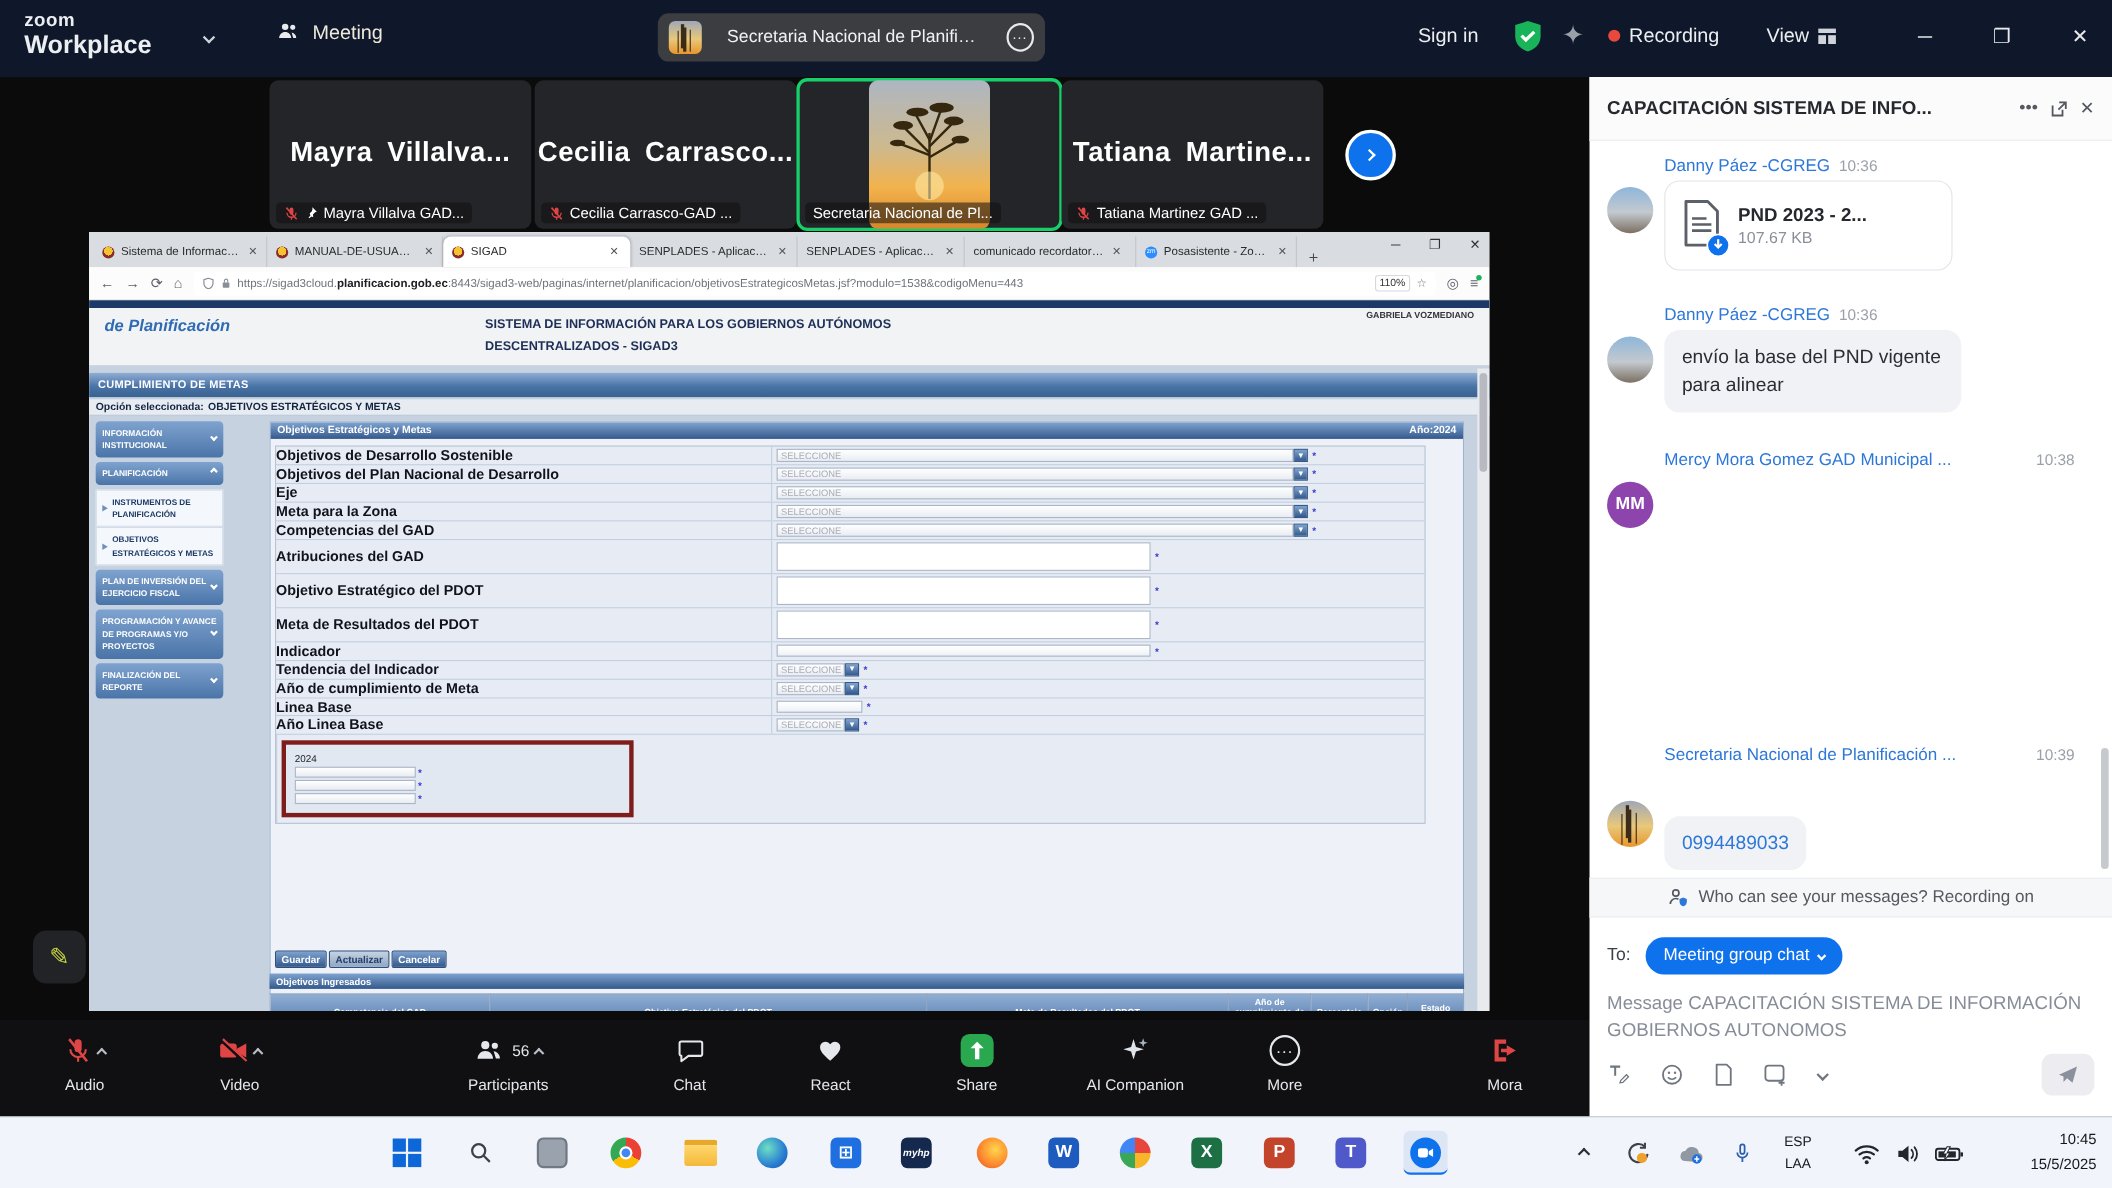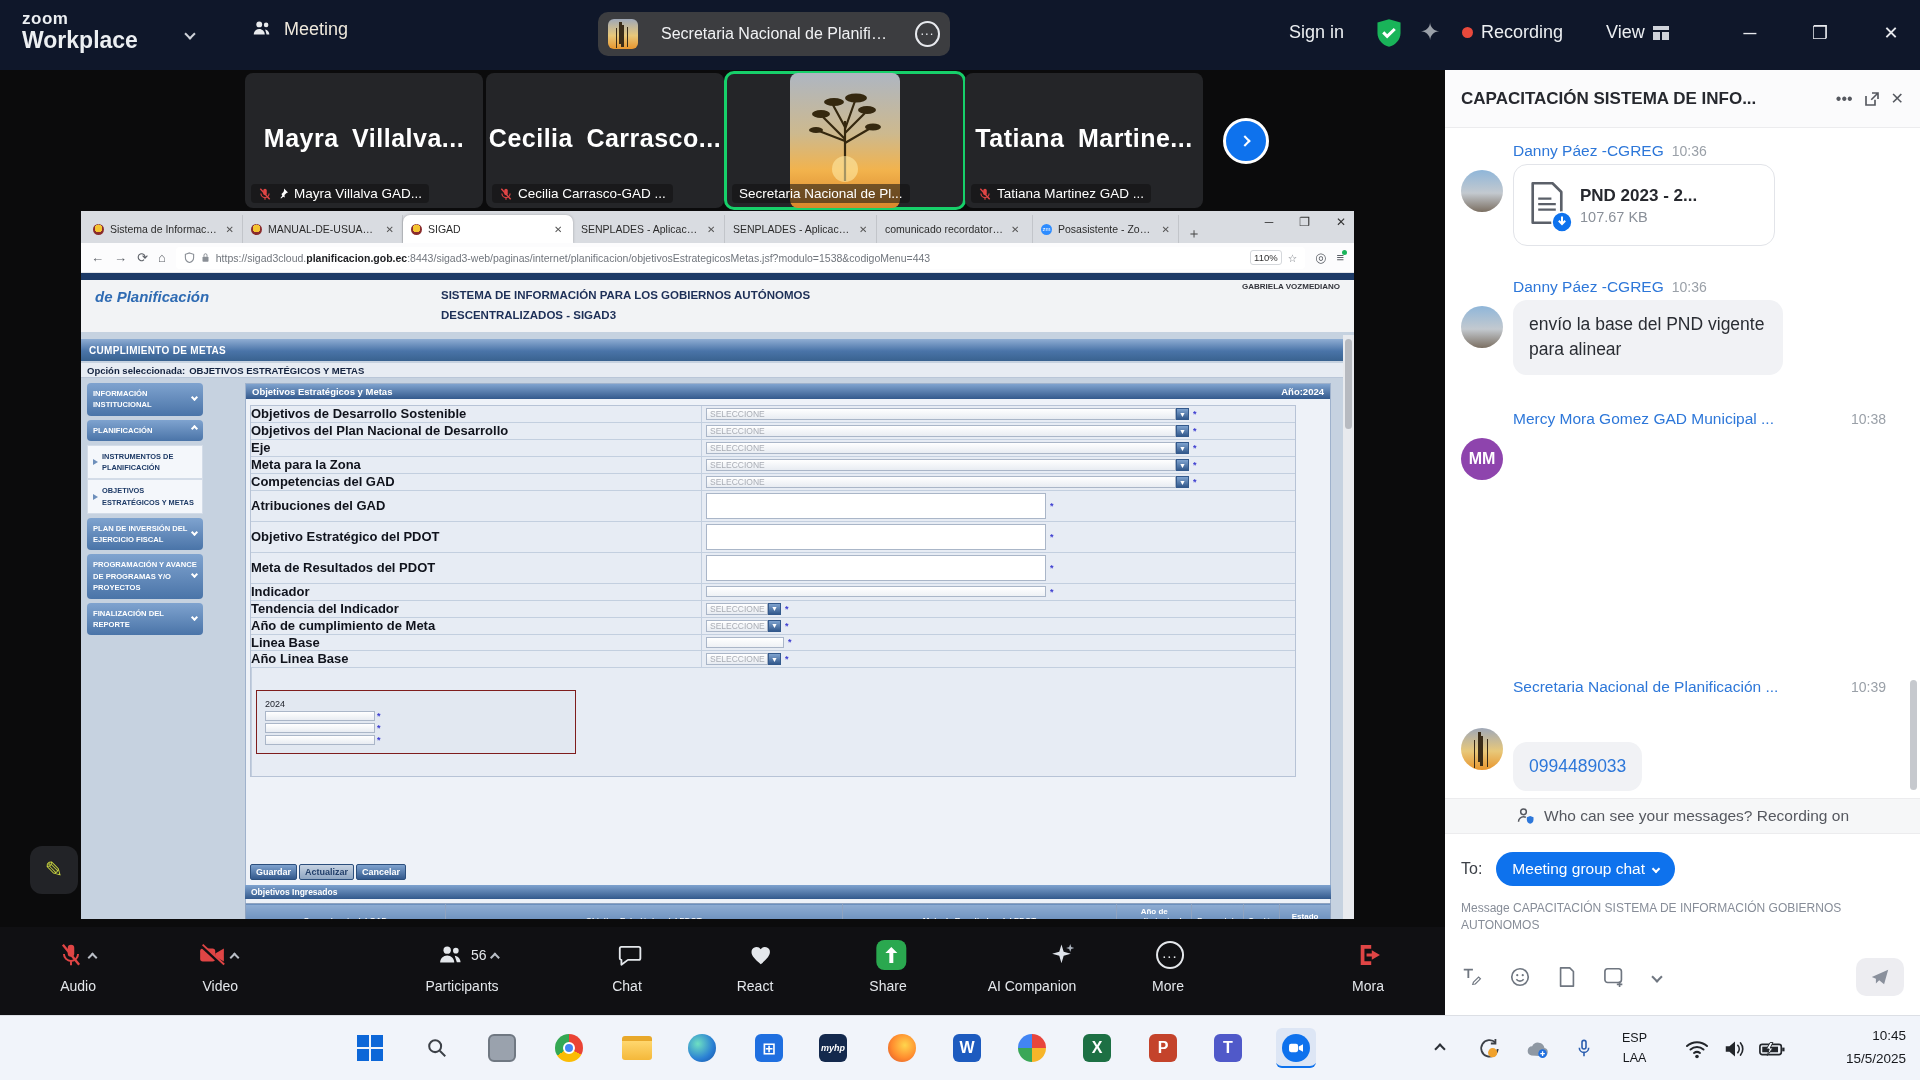--- a/index.html
+++ b/index.html
@@ -81,39 +81,39 @@
   #fp-form{position:absolute;left:4px;top:21px;width:1046px;border:1px solid #b7c3d6;background:#e7ecf4;}
   .frow{display:flex;align-items:center;border-bottom:1px solid #c3cfdf;}
   .flabel{width:450px;text-align:left;padding-right:6px;font-weight:bold;font-size:13px;color:#10131c;flex:none;line-height:1.2;}
   .fctl{display:flex;align-items:center;gap:2px;border-left:1px solid #c3cfdf;padding:2px 4px;flex:1;align-self:stretch;}
   .combo{display:flex;align-items:stretch;height:12px;}
   .combo .sel{background:linear-gradient(180deg,#fff,#e8ecf2);border:1px solid #aab6c8;color:#a9adb5;font-size:8.5px;display:flex;align-items:center;padding:0 3px;}
   .combo .arrow{width:13px;background:linear-gradient(180deg,#7fa3cf,#33598c);border:1px solid #33598c;color:#fff;font-size:7px;display:flex;align-items:center;justify-content:center;}
   .ast{color:#3b3bd0;font-size:9px;font-weight:bold;margin-left:2px;}
   .txtarea{background:#fff;border:1px solid #aab6c8;width:340px;height:26px;}
   .txtin{background:linear-gradient(180deg,#fff,#eef1f5);border:1px solid #aab6c8;height:11px;}
-  #ybox{border:1px solid #7f1d1d;background:#e2e8f1;width:320px;padding:6px 8px;margin:20px 0;}
+  #ybox{border:4px solid #7f1d1d;background:#e2e8f1;width:320px;padding:6px 8px;margin:3px 0;}
   .yrow{display:flex;align-items:center;margin:2px 0;}
   .yin{width:110px;height:10px;background:linear-gradient(180deg,#fff,#e8ecf2);border:1px solid #aab6c8;}
   #fbtns{position:absolute;left:4px;top:480px;display:flex;gap:2px;}
   .fbtn{background:linear-gradient(180deg,#7fa3cf,#33598c);color:#fff;font-size:9px;font-weight:bold;padding:2px 5px;border:1px solid #2c4f7d;border-radius:2px;}
   .fbtn.mid{background:linear-gradient(180deg,#c7d3e2,#8fa6c2);color:#23406b;}
   
   #ing-bar{left:164px;top:612px;width:1086px;height:14px;background:linear-gradient(180deg,#7fa3cf 0%,#33598c 100%);color:#fff;font-weight:bold;font-size:8.5px;display:flex;align-items:center;padding-left:6px;}
   #ing-table{left:164px;top:630px;width:1086px;border-collapse:collapse;background:#fff;}
   #ing-table th{background:linear-gradient(180deg,#8fadd3,#4a74a8);color:#fff;font-size:8px;font-weight:bold;border:1px solid #8fa3c0;padding:3px 2px;height:30px;}
   #bscroll{left:1262px;top:62px;width:11px;height:646px;background:#e8eaee;}
   #bscroll .thumb{position:absolute;left:2px;top:4px;width:7px;height:90px;background:#b7bac0;border-radius:4px;}
 
   
   #annot{left:30px;top:846px;width:48px;height:48px;border-radius:12px;background:#222327;display:flex;align-items:center;justify-content:center;font-size:22px;color:#c6d23e;transform:rotate(0deg);}
 
   
   #toolbar{left:0;top:927px;width:1445px;height:88px;background:#101013;color:#e8eaed;}
-  .titem{position:absolute;top:12px;transform:translateX(-50%);display:flex;flex-direction:column;align-items:flex-end;gap:7px;font-size:14px;color:#e4e7eb;}
+  .titem{position:absolute;top:12px;transform:translateX(-50%);display:flex;flex-direction:column;align-items:center;gap:7px;font-size:14px;color:#e4e7eb;}
   .ticon{height:32px;display:flex;align-items:center;gap:5px;}
   .caret{width:7px;height:7px;border-left:2px solid #b9bec6;border-top:2px solid #b9bec6;transform:rotate(45deg);margin-top:4px;}
   .share-ic{width:30px;height:30px;background:#2aa84f;border-radius:8px;display:flex;align-items:center;justify-content:center;}
   .more-ic{width:28px;height:28px;border-radius:50%;border:2px solid #e4e7eb;display:flex;align-items:center;justify-content:center;font-size:15px;letter-spacing:1px;padding-bottom:6px;}
   .pcount{font-size:14px;margin-left:2px;}
 
   
   #chat{left:1445px;top:70px;width:475px;height:945px;background:#fff;color:#1f2329;}
   #chat-head{position:absolute;left:0;top:0;width:475px;height:58px;border-bottom:1px solid #ececee;background:#fbfbfc;display:flex;align-items:center;padding:0 16px;gap:10px;}
   #chat-title{font-weight:bold;font-size:17px;color:#26282e;flex:1;}
@@ -131,21 +131,21 @@
   #file-card .fname{font-weight:bold;font-size:17px;color:#26282e;}
   #file-card .fsize{font-size:14.5px;color:#8a9099;margin-top:3px;}
   .doc-ic{position:relative;flex:none;}
   .react-row{margin:10px 0 0 68px;display:flex;gap:18px;color:#6f7680;font-size:17px;align-items:center;}
   #chat-scroll{position:absolute;right:3px;top:610px;width:7px;height:110px;background:#c6c9ce;border-radius:4px;}
   #privacy{position:absolute;left:0;top:728px;width:475px;height:36px;background:#f6f7f8;border-top:1px solid #ececee;border-bottom:1px solid #ececee;display:flex;align-items:center;justify-content:center;gap:8px;color:#55585f;font-size:15.5px;}
   #to-row{position:absolute;left:16px;top:782px;display:flex;align-items:center;gap:14px;}
   #to-label{font-size:16px;color:#3c4047;}
   #to-pill{background:#0e72ed;color:#fff;border-radius:17px;height:34px;display:flex;align-items:center;gap:8px;padding:0 16px;font-size:15.5px;}
   #to-pill .chev{border-color:#fff;width:6px;height:6px;}
-  #composer{position:absolute;left:16px;top:830px;width:440px;font-size:12px;line-height:1.45;color:#878d98;}
+  #composer{position:absolute;left:16px;top:830px;width:440px;font-size:17px;line-height:1.45;color:#878d98;}
   #comp-icons{position:absolute;left:16px;top:896px;display:flex;gap:26px;color:#6f7680;font-size:18px;align-items:center;}
   #send-btn{position:absolute;right:16px;top:888px;width:48px;height:38px;background:#ededf1;border-radius:10px;display:flex;align-items:center;justify-content:center;}
 
   
   #taskbar{left:0;top:1015px;width:1920px;height:65px;background:#f1f4fa;border-top:1px solid #dcdfe5;}
   .tk{position:absolute;top:12px;width:40px;height:40px;display:flex;align-items:center;justify-content:center;border-radius:6px;transform:translateX(-50%);}
   .sq{width:28px;height:28px;border-radius:6px;display:flex;align-items:center;justify-content:center;color:#fff;font-weight:bold;font-size:16px;}
   #tk-zoom{background:#dde6f5;box-shadow:inset 0 -3px 0 -1px #0e72ed;}
   .tray{position:absolute;top:0;height:65px;display:flex;align-items:center;color:#1f2227;transform:translateX(-50%);}
   #clockbox{position:absolute;right:14px;top:9px;text-align:right;font-size:13.5px;color:#16181c;line-height:1.7;}

